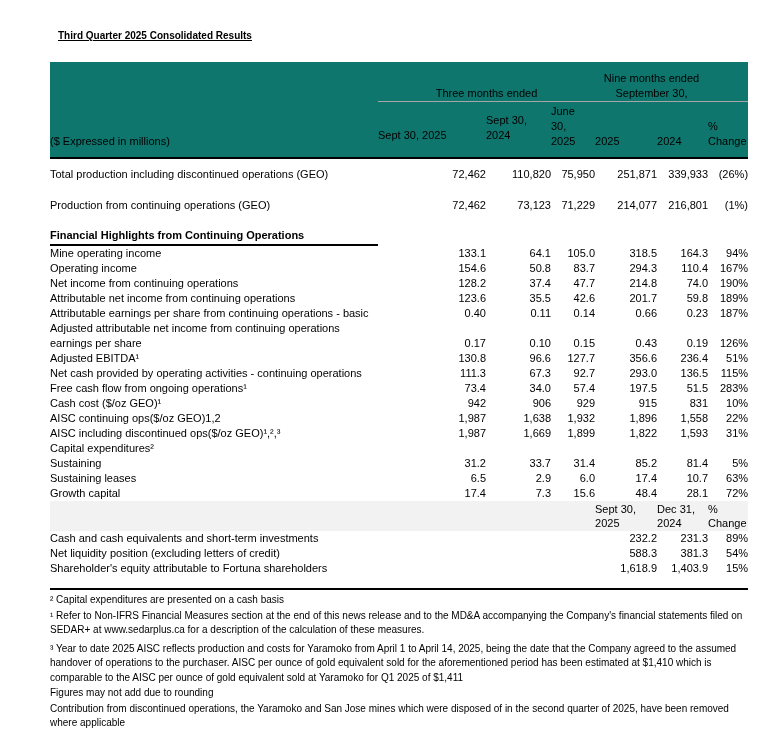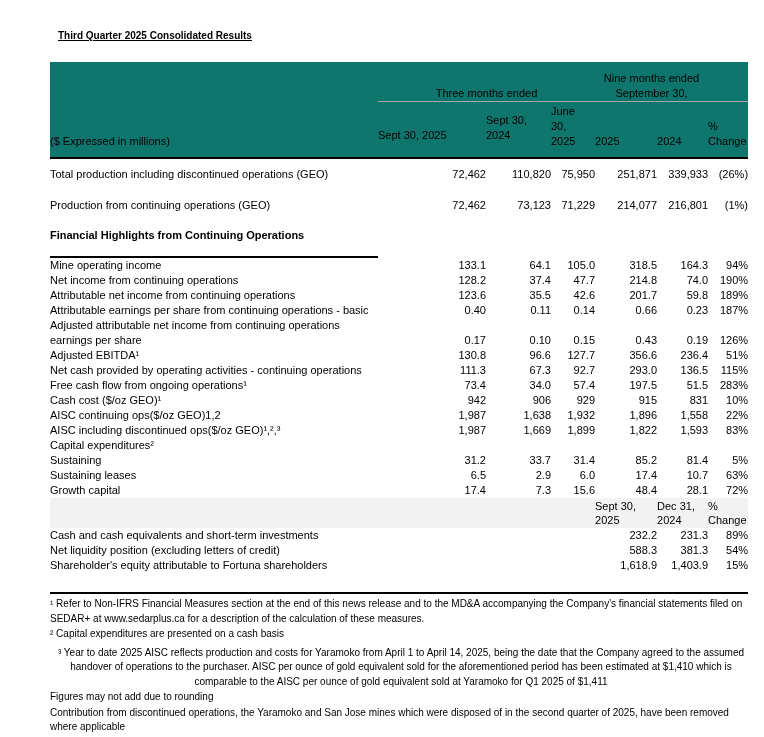--- a/index.html
+++ b/index.html
@@ -43,31 +43,31 @@
   td.ch-r { line-height: 14px; }
   td.ch-mid { vertical-align: middle; padding-bottom: 14px !important; }
   .wrap-narrow { display: inline-block; max-width: 34px; }
   .wrap-med    { display: inline-block; max-width: 52px; }
   .wrap-pct    { display: inline-block; max-width: 42px; }
   .b { font-weight: normal; }
   
   td.label { text-align: left; }
   td.val { text-align: right; white-space: nowrap; }
   tr.tall td { padding-top: 8px; padding-bottom: 8px; }
-  tr.section-row td { padding-top: 7px; padding-bottom: 13px; }
+  tr.section-row td { padding-top: 7px; padding-bottom: 1px; }
   tr.section-row td.label { font-weight: bold; border-bottom: 2.5px solid #000; }
   td.indent { padding-left: 10px; }
   
   tr.midband td { background: #f2f2f2; line-height: 14px; padding-top: 1px; padding-bottom: 1px; }
   tr.midband td.ch-c { vertical-align: bottom; }
-  tr.last-row td { border-bottom: 2.5px solid #000; padding-bottom: 19px; }
+  tr.last-row td { border-bottom: 2.5px solid #000; padding-bottom: 12px; }
   
   .footnotes { width: 702px; font-size: 10px; line-height: 14.5px; margin-top: 3px; }
   .footnotes .fn { margin: 0 0 1px 0; }
-  .footnotes .fn.spaced { margin-top: 4px; text-align: center; }
+  .footnotes .fn.spaced { margin-top: 4px; }
 </style>
 </head>
 <body>
 
 <div class="page">
 
   <h1 class="doc-title">Third Quarter 2025 Consolidated Results</h1>
 
   <table class="fin">
     <colgroup>
@@ -127,20 +127,29 @@
         <tr>
           <td class="label">Mine operating income</td>
           <td class="val b">133.1</td>
           <td class="val">64.1</td>
           <td class="val">105.0</td>
           <td class="val b">318.5</td>
           <td class="val">164.3</td>
           <td class="val">94%</td>
         </tr>
         <tr>
+          <td class="label">Operating income</td>
+          <td class="val b">154.6</td>
+          <td class="val">50.8</td>
+          <td class="val">83.7</td>
+          <td class="val b">294.3</td>
+          <td class="val">110.4</td>
+          <td class="val">167%</td>
+        </tr>
+        <tr>
           <td class="label">Net income from continuing operations</td>
           <td class="val b">128.2</td>
           <td class="val">37.4</td>
           <td class="val">47.7</td>
           <td class="val b">214.8</td>
           <td class="val">74.0</td>
           <td class="val">190%</td>
         </tr>
         <tr>
           <td class="label">Attributable net income from continuing operations</td>
@@ -214,21 +223,21 @@
           <td class="val">1,558</td>
           <td class="val">22%</td>
         </tr>
         <tr>
           <td class="label">AISC including  discontinued ops($/oz GEO)¹,²,³</td>
           <td class="val b">1,987</td>
           <td class="val">1,669</td>
           <td class="val">1,899</td>
           <td class="val b">1,822</td>
           <td class="val">1,593</td>
-          <td class="val">83%</td>
+          <td class="val">31%</td>
         </tr>
         <tr>
           <td class="label">Capital expenditures²</td>
           <td class="val b"></td>
           <td class="val"></td>
           <td class="val"></td>
           <td class="val b"></td>
           <td class="val"></td>
           <td class="val"></td>
         </tr>
@@ -292,20 +301,20 @@
           <td class="val"></td>
           <td class="val"></td>
           <td class="val b">1,618.9</td>
           <td class="val">1,403.9</td>
           <td class="val">15%</td>
         </tr>
       </tbody>
   </table>
 
   <div class="footnotes">
+      <div class="fn">² Capital expenditures are presented on a cash basis</div>
       <div class="fn">¹ Refer to Non-IFRS Financial Measures section at the end of this news release and to the MD&amp;A accompanying the Company's financial statements filed on SEDAR+ at www.sedarplus.ca for a description of the calculation of these measures.</div>
-      <div class="fn">² Capital expenditures are presented on a cash basis</div>
       <div class="fn spaced">³ Year to date 2025 AISC reflects production and costs for Yaramoko from April 1 to April 14, 2025, being the date that the Company agreed to the assumed handover of operations to the purchaser. AISC per ounce of gold equivalent sold for the aforementioned period has been estimated at $1,410 which is comparable to the AISC per ounce of gold equivalent sold at Yaramoko for Q1 2025 of $1,411</div>
       <div class="fn">Figures may not add due to rounding</div>
       <div class="fn">Contribution from discontinued operations, the Yaramoko and San Jose mines which were disposed of in the second quarter of 2025, have been removed where applicable</div>
     </div>
 
 </div>
 
 </body></html>

